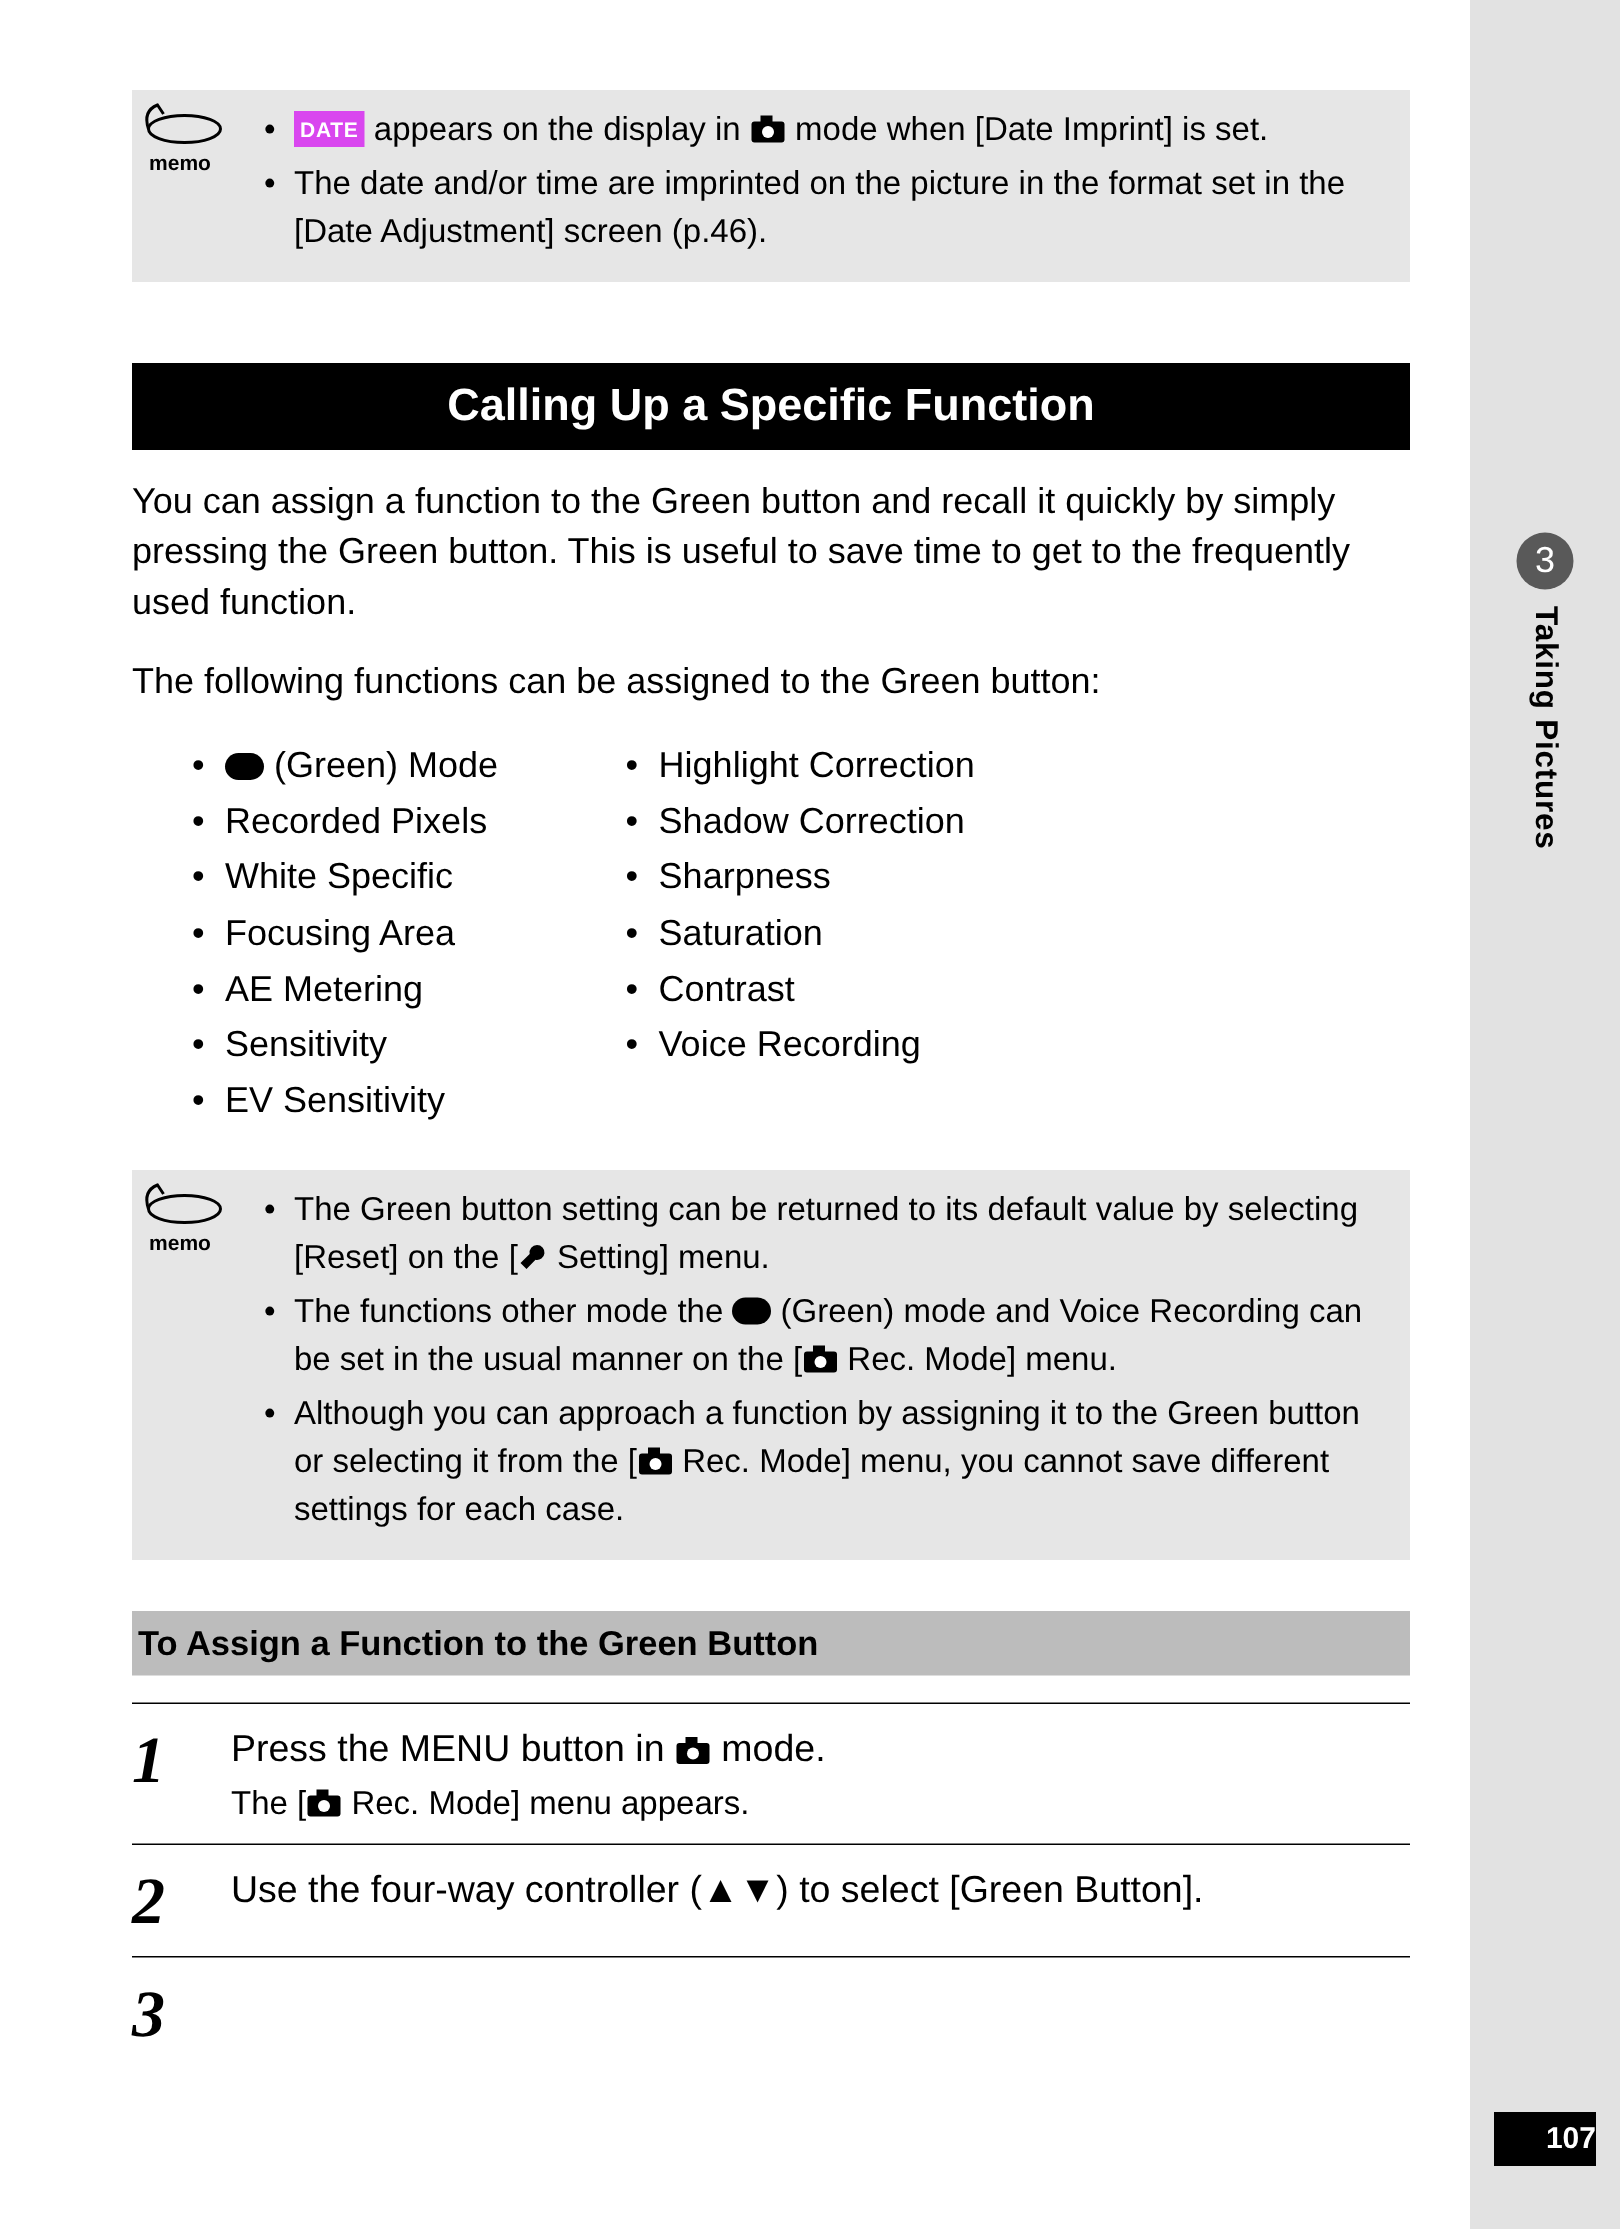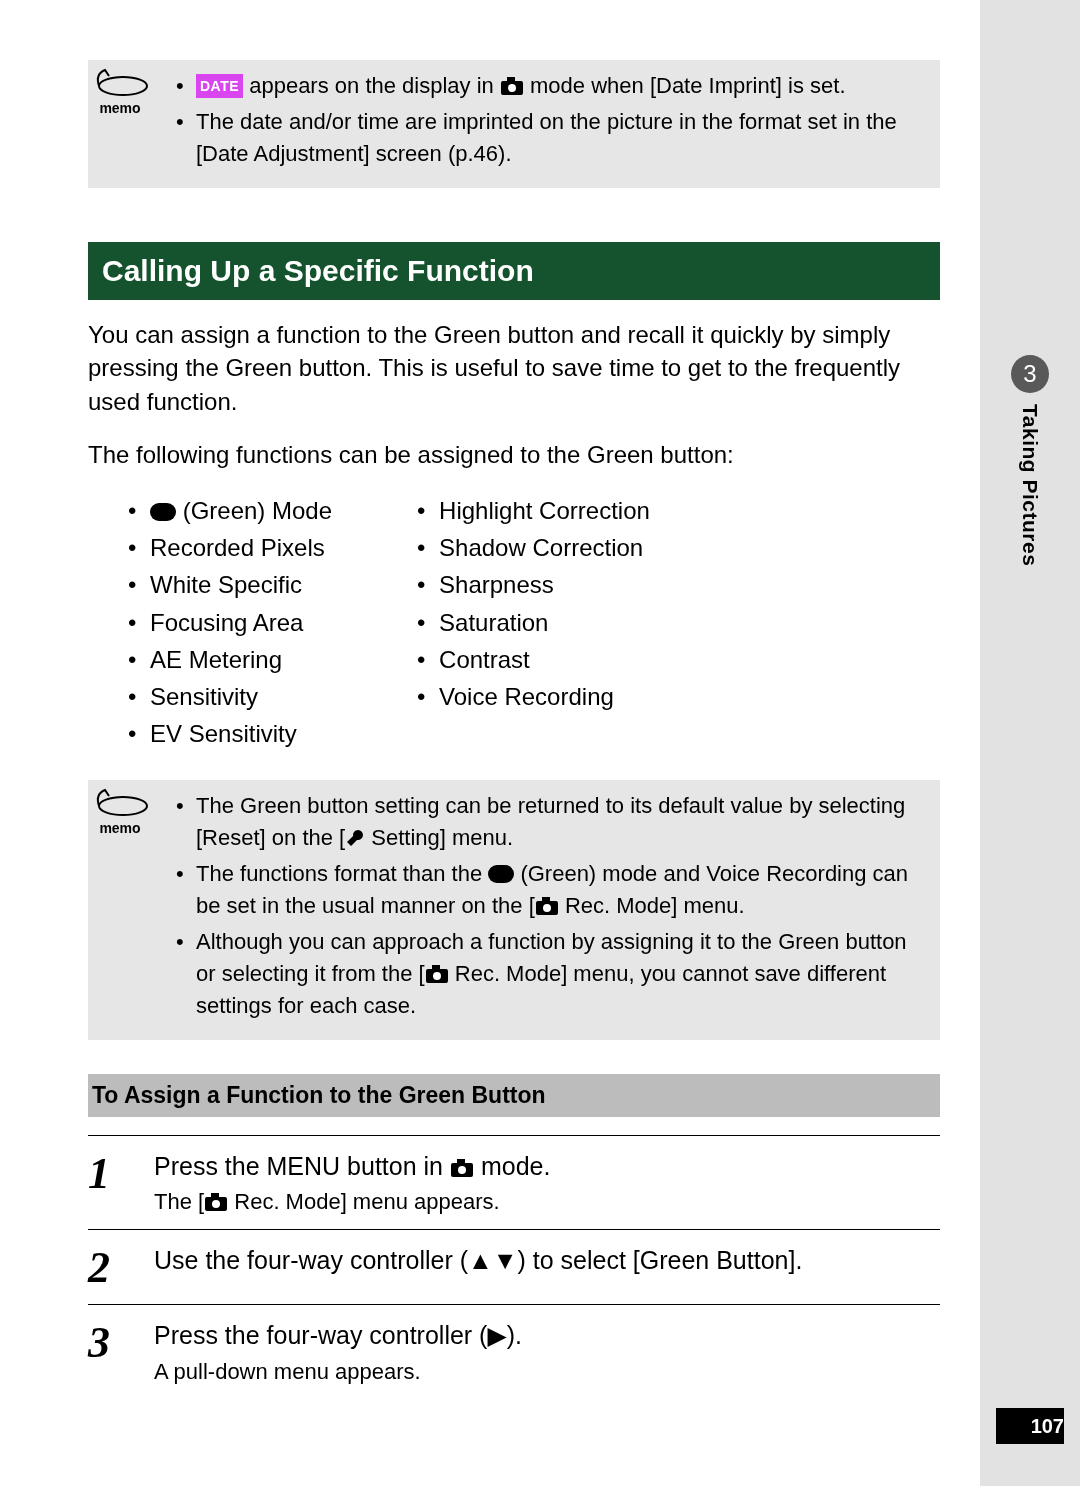--- a/index.html
+++ b/index.html
@@ -86,26 +86,27 @@
     font-size: 14px;
     text-align: center;
     font-weight: bold;
   }
   .memo-icon svg { display:block; margin:0 auto 2px; }
   .memo-box ul { list-style: none; }
   .memo-box li { position: relative; padding-left: 20px; margin-bottom: 4px; }
   .memo-box li::before { content: "•"; position:absolute; left:0; top:0; font-size:22px;}
 
   .bar-head {
-    background: #14532d;
+    background: #000000;
     color: #fff;
     font-size: 30px;
     font-weight: bold;
     padding: 12px 14px;
     margin-bottom: 18px;
+    text-align: center;
   }
   .bodytext {
     font-size: 24px;
     line-height: 1.4;
     margin-bottom: 20px;
   }
   .func-cols {
     display: flex;
     gap: 85px;
     font-size: 24px;
@@ -228,21 +229,21 @@
         </svg>
         <span>memo</span>
       </div>
       <ul>
         <li>
           <span>The Green button setting can be returned to its default value by selecting [Reset] on the [</span><svg class="wrench inline-icon" viewBox="0 0 20 20">
               <path d="M13 2a5 5 0 00-4.9 6L2 14l4 4 6-6.1A5 5 0 1013 2z" fill="#000"></path>
             </svg><span> Setting] menu.</span>
         </li>
         <li>
-          <span>The functions format than the </span><span class="green-oval"></span><span> (Green) mode and Voice Recording can be set in the usual manner on the [</span><svg class="camera inline-icon" viewBox="0 0 24 20">
+          <span>The functions other mode the </span><span class="green-oval"></span><span> (Green) mode and Voice Recording can be set in the usual manner on the [</span><svg class="camera inline-icon" viewBox="0 0 24 20">
               <rect x="1" y="5" width="22" height="14" rx="2" fill="#000"></rect>
               <rect x="7" y="1" width="8" height="5" fill="#000"></rect>
               <circle cx="12" cy="12" r="4" fill="#fff"></circle>
             </svg><span> Rec. Mode] menu.</span>
         </li>
         <li>
           <span>Although you can approach a function by assigning it to the Green button or selecting it from the [</span><svg class="camera inline-icon" viewBox="0 0 24 20">
               <rect x="1" y="5" width="22" height="14" rx="2" fill="#000"></rect>
               <rect x="7" y="1" width="8" height="5" fill="#000"></rect>
               <circle cx="12" cy="12" r="4" fill="#fff"></circle>
@@ -275,20 +276,16 @@
 
     <div class="step">
       <div class="step-num">2</div>
       <div class="step-body">
         <div class="step-title">Use the four-way controller (▲▼) to select [Green Button].</div>
       </div>
     </div>
 
     <div class="step" style="border-top:1px solid #000;">
       <div class="step-num">3</div>
-      <div class="step-body">
-        <div class="step-title">Press the four-way controller (▶).</div>
-        <div class="step-desc">A pull-down menu appears.</div>
-      </div>
     </div>
 
   </div>
 </div>
 
 </body></html>

